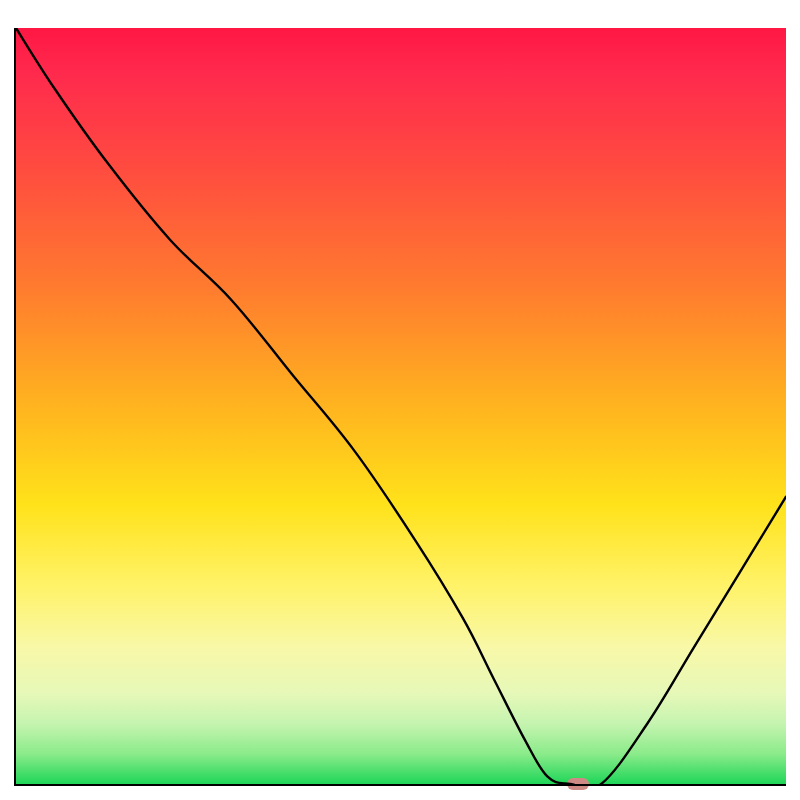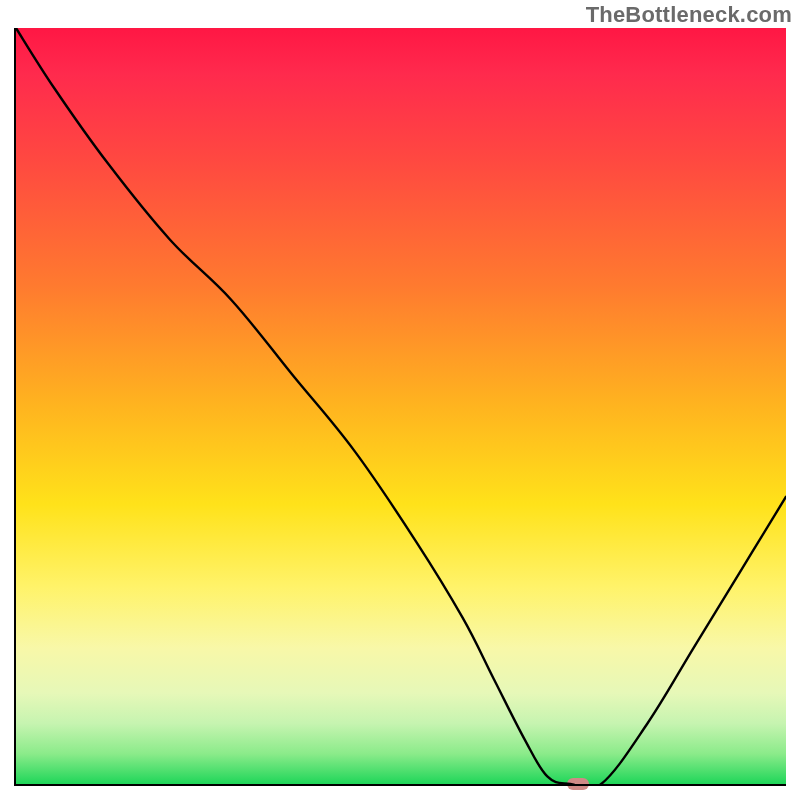--- a/index.html
+++ b/index.html
@@ -83,21 +83,20 @@
     background: #cf8a86;
     z-index: 2;
     transform: translate(-50%, -50%);
   }
 </style>
 </head>
 <body>
 
 <div class="frame">
 
-  <div class="watermark">TheBottleneck.com</div>
 
   <div class="plot-wrap">
 
     <div class="gradient"></div>
 
     <div class="marker" id="min-marker" style="left: 564.1px; top: 756px;"></div>
 
     <svg class="curve" viewBox="0 0 772 758" preserveAspectRatio="none">
       <path id="curve-path" fill="none" stroke="#000" stroke-width="2.4" stroke-linejoin="round" stroke-linecap="round" d="M 2.0 0.0 C 8.9 10.9 23.9 36.0 40.5 60.5 C 57.1 85.0 73.6 108.9 94.4 136.1 C 115.2 163.3 133.8 187.2 156.0 211.7 C 178.2 236.2 195.4 247.7 217.6 272.2 C 239.8 296.7 257.0 320.5 279.2 347.8 C 301.4 375.0 318.6 393.4 340.8 423.4 C 363.0 453.3 383.0 484.1 402.4 514.1 C 421.8 544.0 434.7 565.2 448.6 589.7 C 462.5 614.2 468.3 628.4 479.4 650.2 C 490.5 671.9 500.5 692.9 510.2 710.6 C 519.9 728.3 525.0 740.3 533.3 748.4 C 541.6 756.6 546.7 754.6 556.4 756.0 C 566.1 757.4 573.3 766.9 587.2 756.0 C 601.1 745.1 616.8 720.0 633.4 695.5 C 650.0 671.0 663.0 647.1 679.6 619.9 C 696.2 592.7 709.2 571.5 725.8 544.3 C 742.4 517.1 763.7 482.3 772.0 468.7"></path>
     </svg>

